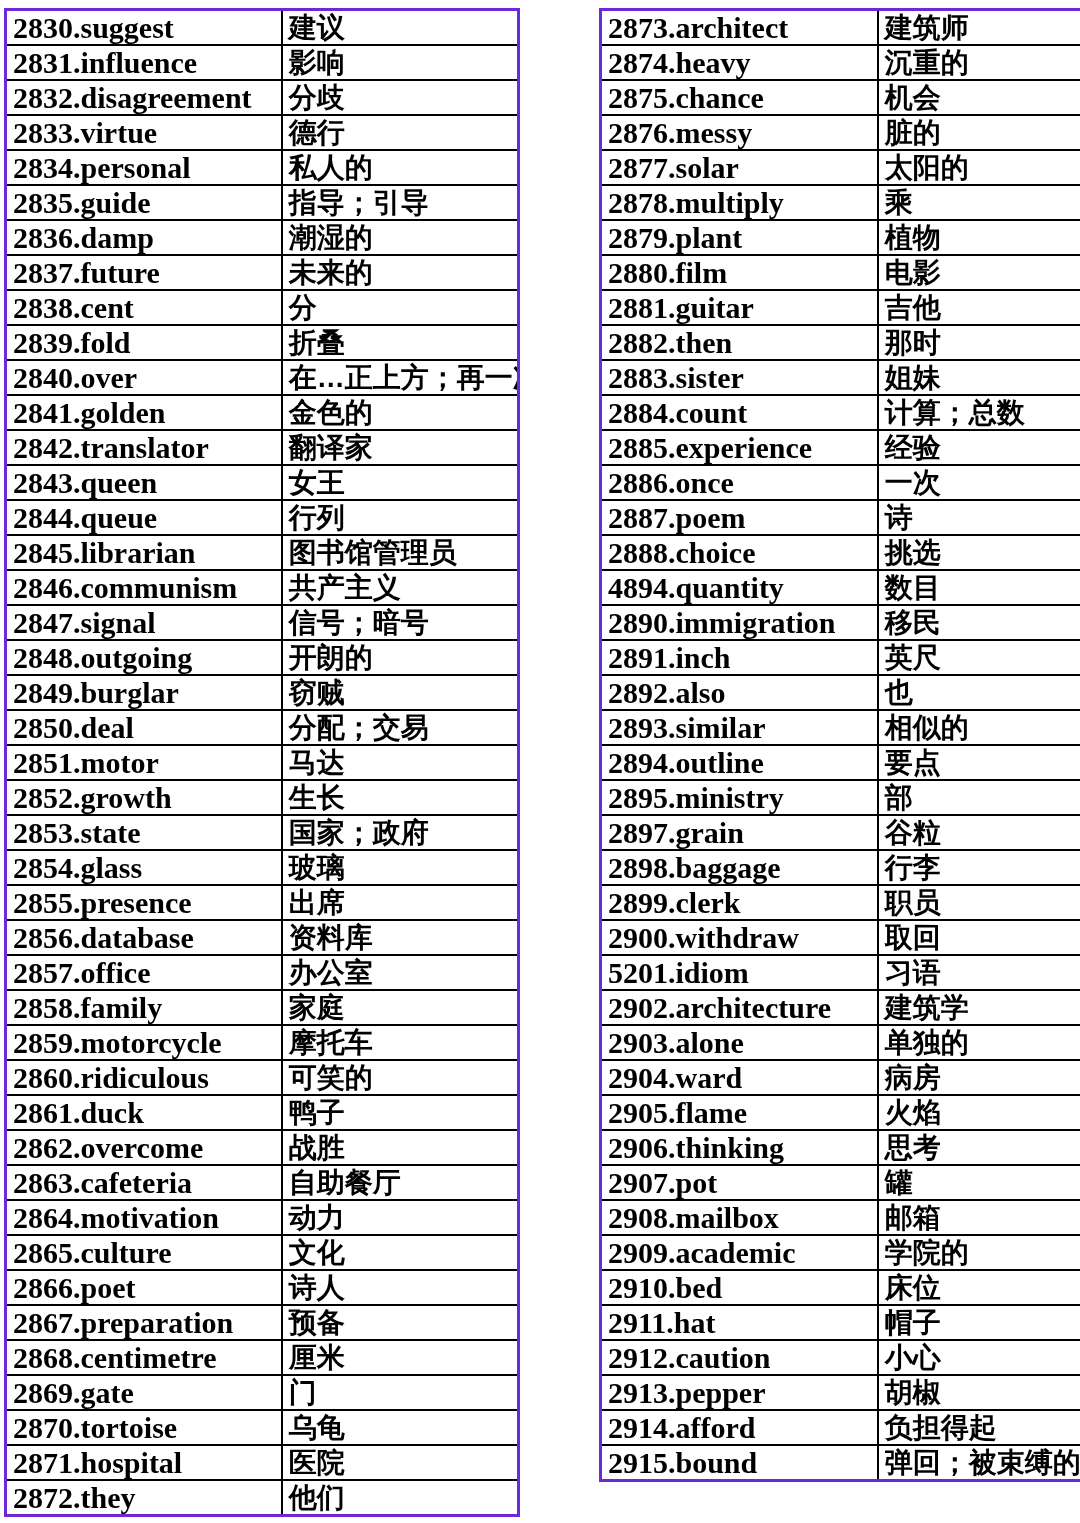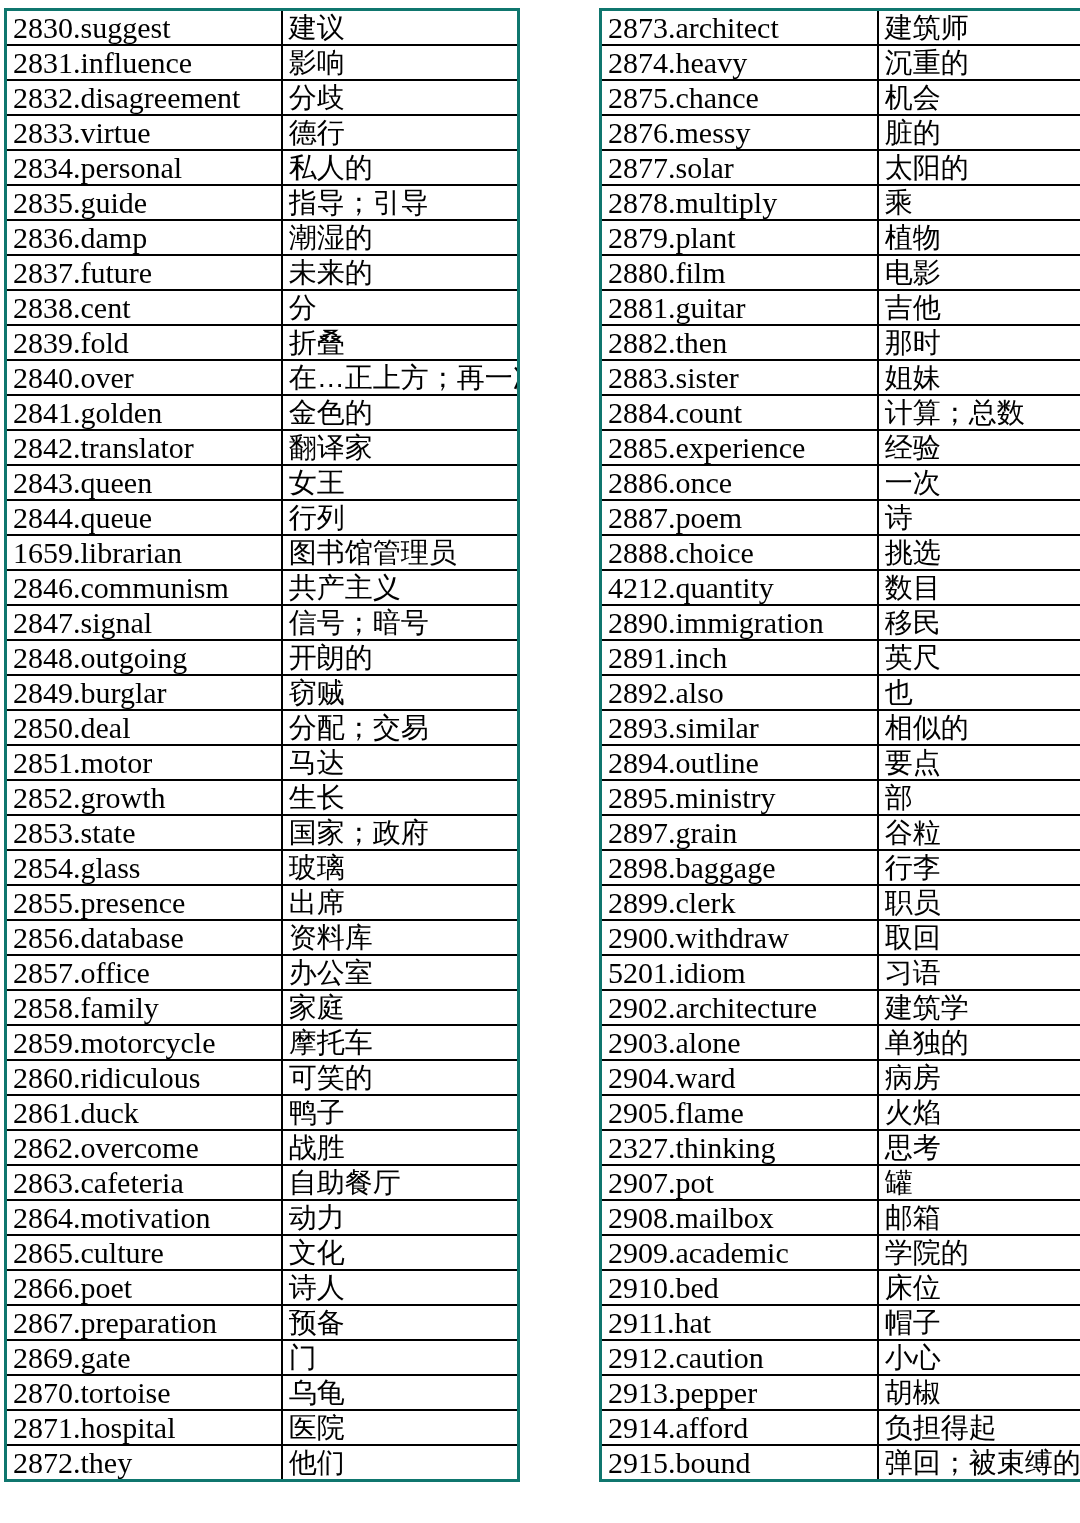--- a/index.html
+++ b/index.html
@@ -16,21 +16,22 @@
   .page {
     position: absolute;
     inset: 0;
     background: #ffffff;
   }
   table.vocab {
     border-collapse: collapse;
     table-layout: fixed;
     position: absolute;
     top: 8px;
-    border: 3px solid #0f766e;
+    border: 3px solid #6d28d9;
+    font-weight: bold;
   }
   #table-left  { left: 4px;   width: 516px; }
   #table-right { left: 559px; width: 518px; margin-left: 40px; }
   table.vocab td {
     border: 2px solid #000000;
     height: 33px;
     padding: 0 2px 0 6px;
     vertical-align: middle;
     white-space: nowrap;
     overflow: hidden;
@@ -109,21 +110,21 @@
         </tr>
         <tr>
           <td class="en">2843.queen</td>
           <td class="zh">女王</td>
         </tr>
         <tr>
           <td class="en">2844.queue</td>
           <td class="zh">行列</td>
         </tr>
         <tr>
-          <td class="en">1659.librarian</td>
+          <td class="en">2845.librarian</td>
           <td class="zh">图书馆管理员</td>
         </tr>
         <tr>
           <td class="en">2846.communism</td>
           <td class="zh">共产主义</td>
         </tr>
         <tr>
           <td class="en">2847.signal</td>
           <td class="zh">信号；暗号</td>
         </tr>
@@ -199,20 +200,24 @@
           <td class="en">2865.culture</td>
           <td class="zh">文化</td>
         </tr>
         <tr>
           <td class="en">2866.poet</td>
           <td class="zh">诗人</td>
         </tr>
         <tr>
           <td class="en">2867.preparation</td>
           <td class="zh">预备</td>
+        </tr>
+        <tr>
+          <td class="en">2868.centimetre</td>
+          <td class="zh">厘米</td>
         </tr>
         <tr>
           <td class="en">2869.gate</td>
           <td class="zh">门</td>
         </tr>
         <tr>
           <td class="en">2870.tortoise</td>
           <td class="zh">乌龟</td>
         </tr>
         <tr>
@@ -285,21 +290,21 @@
         </tr>
         <tr>
           <td class="en">2887.poem</td>
           <td class="zh">诗</td>
         </tr>
         <tr>
           <td class="en">2888.choice</td>
           <td class="zh">挑选</td>
         </tr>
         <tr>
-          <td class="en">4212.quantity</td>
+          <td class="en">4894.quantity</td>
           <td class="zh">数目</td>
         </tr>
         <tr>
           <td class="en">2890.immigration</td>
           <td class="zh">移民</td>
         </tr>
         <tr>
           <td class="en">2891.inch</td>
           <td class="zh">英尺</td>
         </tr>
@@ -349,21 +354,21 @@
         </tr>
         <tr>
           <td class="en">2904.ward</td>
           <td class="zh">病房</td>
         </tr>
         <tr>
           <td class="en">2905.flame</td>
           <td class="zh">火焰</td>
         </tr>
         <tr>
-          <td class="en">2327.thinking</td>
+          <td class="en">2906.thinking</td>
           <td class="zh">思考</td>
         </tr>
         <tr>
           <td class="en">2907.pot</td>
           <td class="zh">罐</td>
         </tr>
         <tr>
           <td class="en">2908.mailbox</td>
           <td class="zh">邮箱</td>
         </tr>

